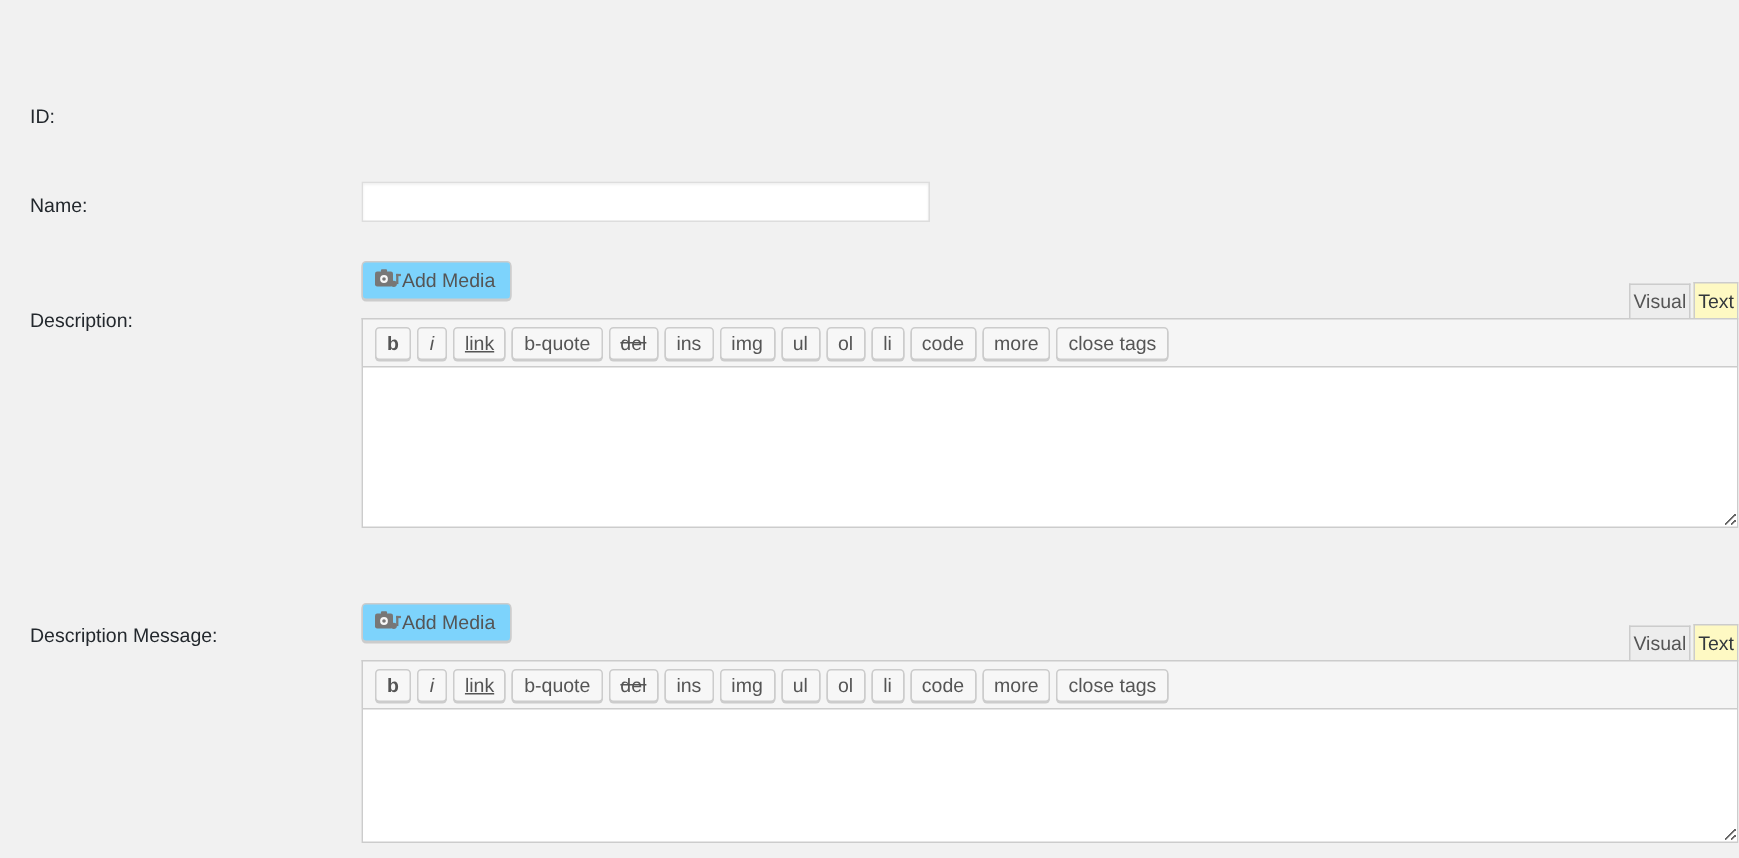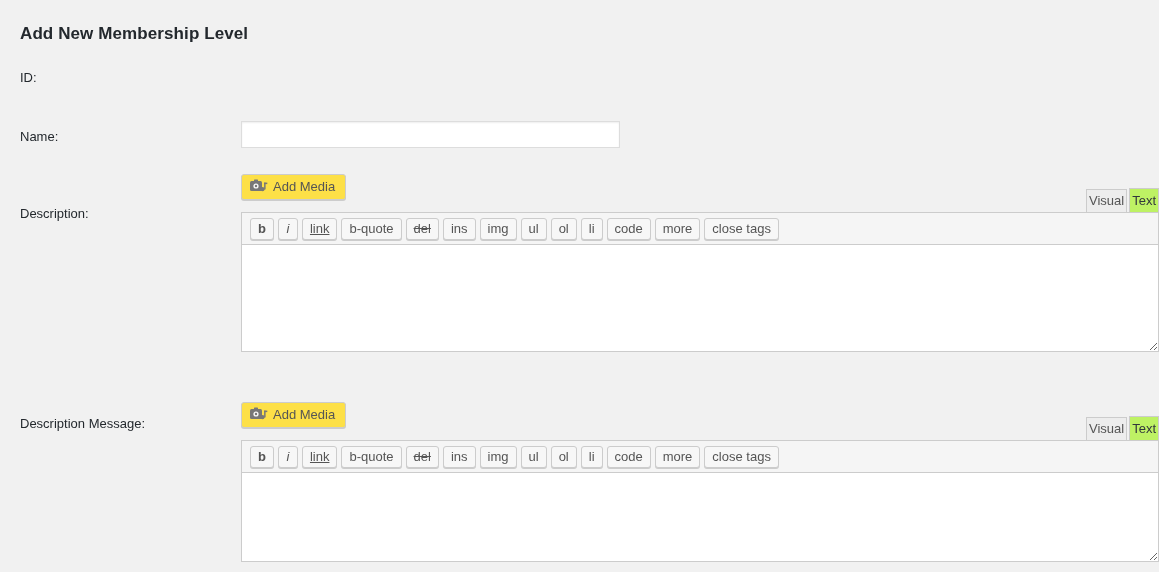--- a/index.html
+++ b/index.html
@@ -85,22 +85,21 @@
     background: #f1f1f1;
   }
   .btn-add-media {
     position: absolute;
     left: 0;
     top: 0;
     height: 26px;
     padding: 0 10px 0 8px;
     display: inline-flex;
     align-items: center;
-    gap: 5px;
-    background: #fde047;
+    background: #7dd3fc;
     border: 1px solid #ccc;
     border-radius: 3px;
     box-shadow: 0 1px 0 #ccc;
     font-size: 13px;
     line-height: 24px;
     color: #555;
     cursor: pointer;
     white-space: nowrap;
   }
   .media-icon {
@@ -129,21 +128,21 @@
     color: #555;
     border: 1px solid #ccc;
     border-bottom: none;
     background: #ededed;
     cursor: pointer;
     margin-left: 2px;
     position: relative;
     top: 1px;
   }
   .editor-tab.active {
-    background: #bef264;
+    background: #fef9c3;
     color: #32373c;
     border-color: #ccc;
     top: 1px;
     height: 25px;
     line-height: 23px;
   }
 
   
   .quicktags {
     position: relative;
@@ -193,21 +192,20 @@
     margin: 0;
   }
   .editor-area.tall   { height: 108px; }
   .editor-area.tall2  { height: 90px; }
 </style>
 </head>
 <body>
 
 <div class="page">
 
-  <h1 class="page-title">Add New Membership Level</h1>
 
   <div class="form-table">
 
     <div class="form-row" style="height:59px;">
       <div class="row-label" style="top:14px;">ID:</div>
       <div class="row-field" style="top:14px;"></div>
     </div>
 
     <div class="form-row" style="height:59px;">
       <div class="row-label" style="top:14px;">Name:</div>

